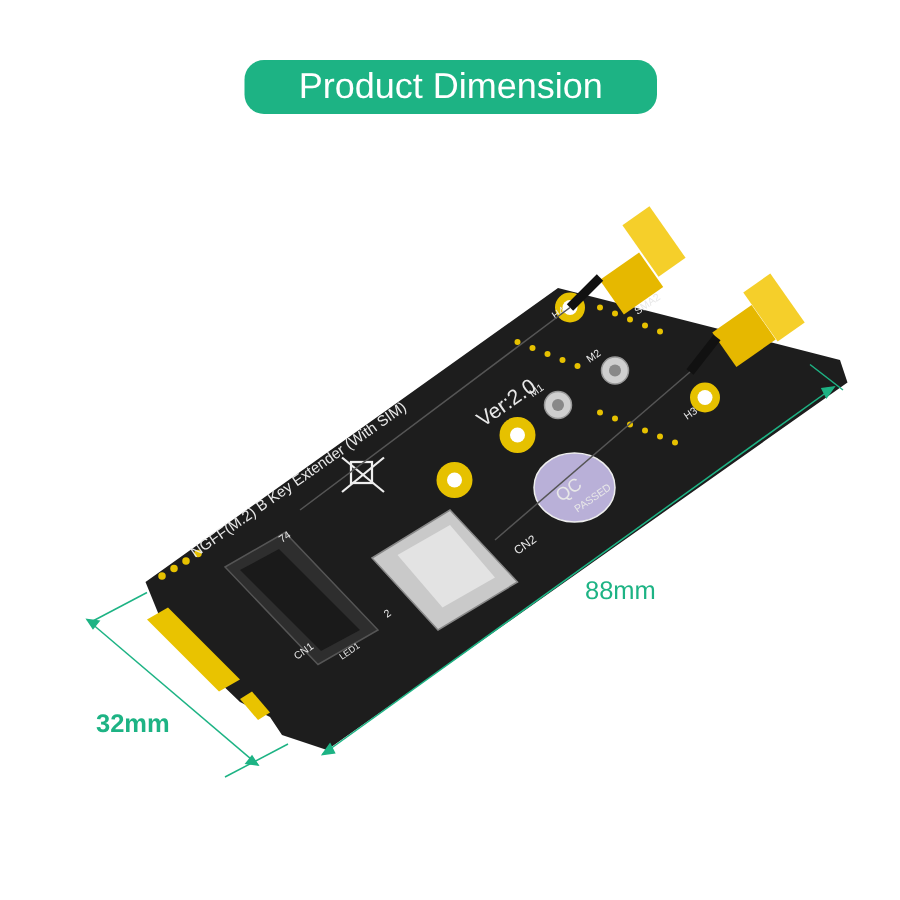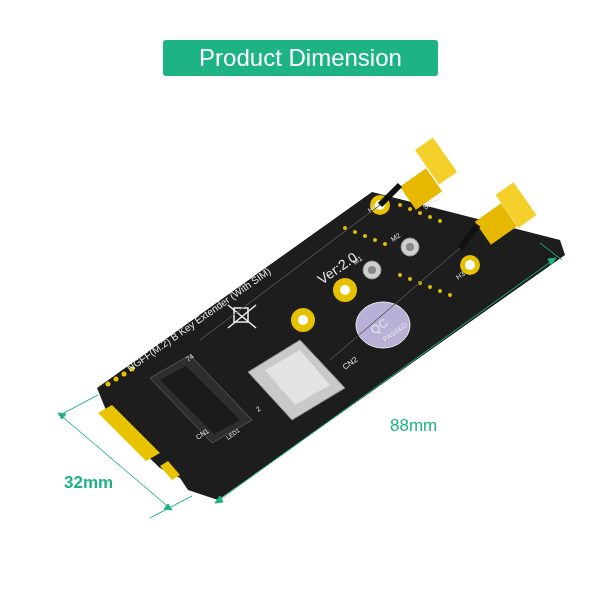--- a/index.html
+++ b/index.html
@@ -1,19 +1,19 @@
 <!DOCTYPE html>
 <html><head>
 <meta charset="utf-8">
 <style>
   html, body { margin:0; padding:0; background:#ffffff; }
   body { width:600px; height:600px; position:relative; overflow:hidden; font-family:"Liberation Sans", sans-serif; }
   .title-badge {
     position:absolute; left:163px; top:40px; width:275px; height:36px;
-    background:#1db384; border-radius:3px; color:#fff;
+    background:#1db384; border-radius:13px; color:#fff;
     font-size:24px; line-height:36px; text-align:center;
   }
   .dim-label { position:absolute; color:#1db384; font-size:17px; }
   svg.stage { position:absolute; left:0; top:0; }
   .pcb-text { font-family:"Liberation Sans", sans-serif; fill:#e8e8e8; }
 </style>
 </head>
 <body>
 
 <div class="title-badge">Product Dimension</div>
@@ -126,13 +126,13 @@
     <polygon points="172,510 164,509 168,504"></polygon>
 
     <line x1="215" y1="503" x2="556" y2="258"></line>
     <line x1="540" y1="243" x2="562" y2="260"></line>
     <polygon points="215,503 220,496 223,502"></polygon>
     <polygon points="556,258 551,265 548,259"></polygon>
   </g>
 </svg>
 
 <div class="dim-label" style="left:64px; top:473px;font-weight:bold;">32mm</div>
-<div class="dim-label" style="left:390px; top:384px;margin-top:32px;">88mm</div>
+<div class="dim-label" style="left:390px; top:384px;">88mm</div>
 
 </body></html>

